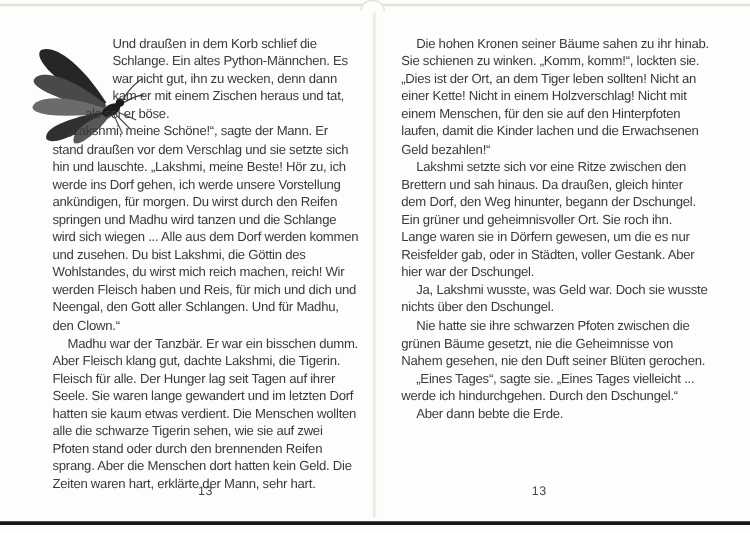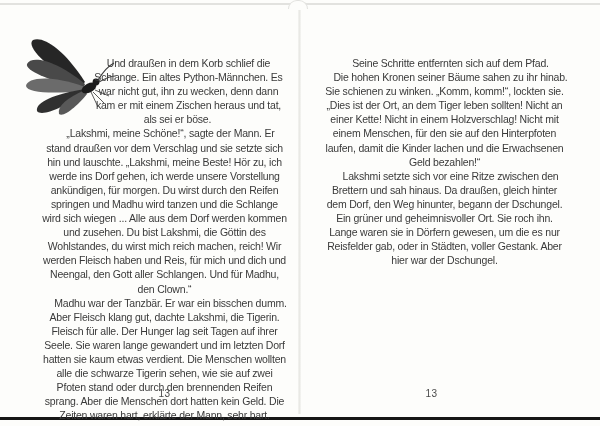--- a/index.html
+++ b/index.html
@@ -12,21 +12,21 @@
   .top-notch{
     position:absolute;top:0px;left:288px;width:18px;height:8px;
     background:#fdfdfb;border:1px solid #e2e2df;border-bottom:none;
     border-radius:9px 9px 0 0;
   }
   .bottom-rule{position:absolute;top:417px;left:0;width:600px;height:3px;background:#161616;}
   .gutter{
     position:absolute;top:10px;left:298px;width:3px;height:404px;
     background:linear-gradient(to right,#f4f4f1,#e9e9e5,#f6f6f3);
   }
-  .page{position:absolute;top:56px;text-align:center;}
+  .page{position:absolute;top:28px;}
   .page.left{left:42px;width:245px;}
   .page.right{left:321px;width:247px;}
   .page p{
     margin:0;
     font-size:10.5px;
     line-height:14.1px;
     letter-spacing:-0.2px;
     color:#3a3a3a;
     text-indent:12px;
   }
@@ -72,19 +72,22 @@
 
 <div class="page left">
   <span class="wrapA"></span>
   <span class="wrapB"></span>
   <p class="first">Und draußen in dem Korb schlief die Schlange. Ein altes Python-Männchen. Es war nicht gut, ihn zu wecken, denn dann kam er mit einem Zischen heraus und tat, als sei er böse.</p>
   <p>„Lakshmi, meine Schöne!“, sagte der Mann. Er stand draußen vor dem Verschlag und sie setzte sich hin und lauschte. „Lakshmi, meine Beste! Hör zu, ich werde ins Dorf gehen, ich werde unsere Vorstellung ankündigen, für morgen. Du wirst durch den Reifen springen und Madhu wird tanzen und die Schlange wird sich wiegen ... Alle aus dem Dorf werden kommen und zusehen. Du bist Lakshmi, die Göttin des Wohlstandes, du wirst mich reich machen, reich! Wir werden Fleisch haben und Reis, für mich und dich und Neengal, den Gott aller Schlangen. Und für Madhu, den Clown.“</p>
   <p>Madhu war der Tanzbär. Er war ein bisschen dumm. Aber Fleisch klang gut, dachte Lakshmi, die Tigerin. Fleisch für alle. Der Hunger lag seit Tagen auf ihrer Seele. Sie waren lange gewandert und im letzten Dorf hatten sie kaum etwas verdient. Die Menschen wollten alle die schwarze Tigerin sehen, wie sie auf zwei Pfoten stand oder durch den brennenden Reifen sprang. Aber die Menschen dort hatten kein Geld. Die Zeiten waren hart, erklärte der Mann, sehr hart.</p>
 </div>
 
 <div class="page right">
-  <p>Seine Schritte entfernten sich auf dem Pfad.</p>
   <p>Die hohen Kronen seiner Bäume sahen zu ihr hinab. Sie schienen zu winken. „Komm, komm!“, lockten sie. „Dies ist der Ort, an dem Tiger leben sollten! Nicht an einer Kette! Nicht in einem Holzverschlag! Nicht mit einem Menschen, für den sie auf den Hinterpfoten laufen, damit die Kinder lachen und die Erwachsenen Geld bezahlen!“</p>
   <p>Lakshmi setzte sich vor eine Ritze zwischen den Brettern und sah hinaus. Da draußen, gleich hinter dem Dorf, den Weg hinunter, begann der Dschungel. Ein grüner und geheimnisvoller Ort. Sie roch ihn. Lange waren sie in Dörfern gewesen, um die es nur Reisfelder gab, oder in Städten, voller Gestank. Aber hier war der Dschungel.</p>
+  <p>Ja, Lakshmi wusste, was Geld war. Doch sie wusste nichts über den Dschungel.</p>
+  <p>Nie hatte sie ihre schwarzen Pfoten zwischen die grünen Bäume gesetzt, nie die Geheimnisse von Nahem gesehen, nie den Duft seiner Blüten gerochen.</p>
+  <p>„Eines Tages“, sagte sie. „Eines Tages vielleicht ... werde ich hindurchgehen. Durch den Dschungel.“</p>
+  <p>Aber dann bebte die Erde.</p>
 </div>
 
 <div class="pagenum left">13</div>
 <div class="pagenum right">13</div>
 
 </body></html>

